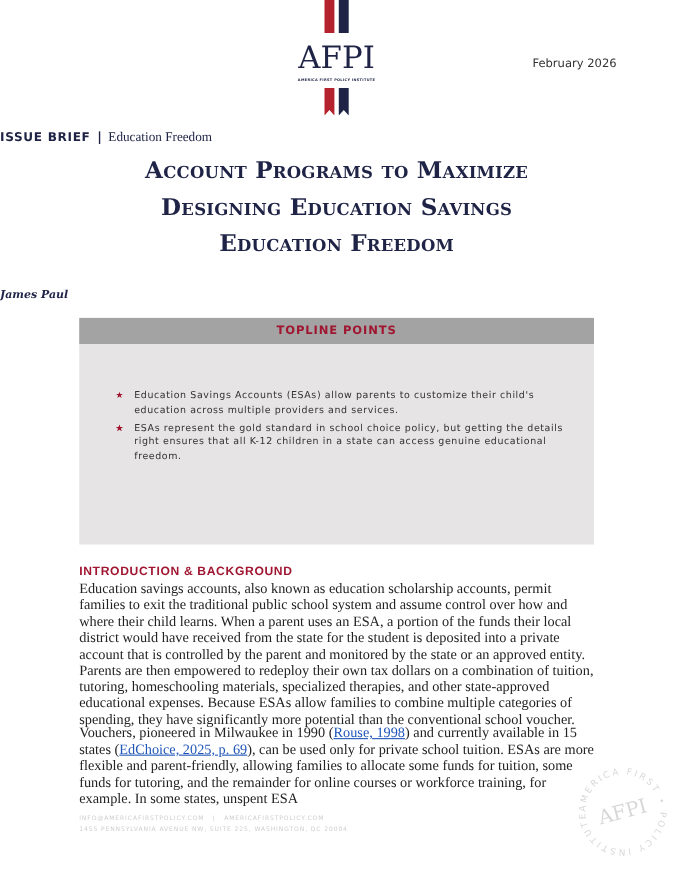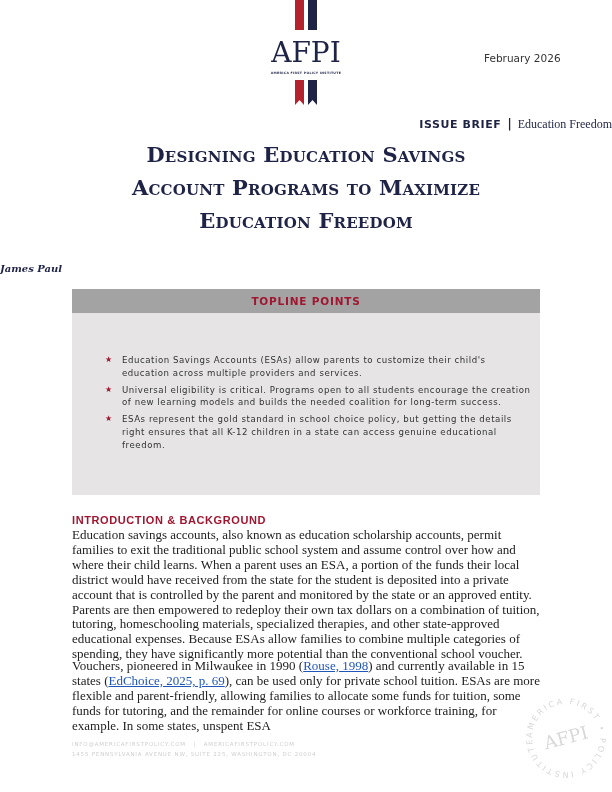--- a/index.html
+++ b/index.html
@@ -1,19 +1,19 @@
 <!DOCTYPE html>
 <html><head>
 <meta charset="utf-8">
 <style>
   html, body { margin: 0; padding: 0; background: #ffffff; }
   body { width: 612px; height: 792px; position: relative; overflow: hidden; font-family: "Liberation Serif", serif; color: #222; }
   .logo { position: absolute; left: 263px; top: 0; width: 86px; height: 105px; }
   .date { position: absolute; left: 484px; top: 37px; font-family: "DejaVu Sans", sans-serif; font-size: 10.5px; color: #333; margin-top: 15px; }
-  .issue { position: absolute; left: 0; width: 612px; top: 117px; text-align: right; font-size: 11.5px; color: #1e2245; }
+  .issue { position: absolute; left: 0; width: 612px; top: 117px; text-align: left; font-size: 11.5px; color: #1e2245; }
   .issue .kind { font-family: "DejaVu Sans", sans-serif; font-weight: bold; letter-spacing: 0.6px; font-size: 11px; }
   .issue .sep { font-family: "DejaVu Sans", sans-serif; font-weight: bold; margin: 0 6px; }
   .issue .topic { font-family: "Liberation Serif", serif; font-size: 12px; }
   .title { position: absolute; left: 40px; width: 532px; top: 138px; text-align: center; font-family: "DejaVu Serif", serif; font-weight: bold; color: #1f2447; font-size: 21px; line-height: 33px; font-variant: small-caps; letter-spacing: 0.2px; }
   .author { position: absolute; left: 0; width: 612px; top: 263px; font-family: "DejaVu Serif", serif; font-style: italic; font-weight: bold; font-size: 10px; color: #1f2447; }
   .topline-header { position: absolute; left: 72px; top: 289px; width: 468px; height: 24px; background: #a3a3a3; text-align: center; font-family: "DejaVu Sans", sans-serif; font-weight: bold; font-size: 10.5px; letter-spacing: 0.8px; color: #a01530; line-height: 24px; }
   .topline-body { position: absolute; left: 72px; top: 313px; width: 468px; height: 182px; background: #e6e4e5; }
   .points { position: absolute; left: 30px; top: 41px; width: 430px; margin: 0; padding: 0; list-style: none; }
   .points li { position: relative; padding-left: 20px; font-family: "DejaVu Sans", sans-serif; font-size: 8.6px; line-height: 12.6px; letter-spacing: 0.55px; color: #333; margin-bottom: 4.5px; }
   .points li .star { position: absolute; left: 3px; top: 0; color: #a01530; font-size: 8px; }
@@ -37,32 +37,32 @@
   <polygon points="45,80 54,80 54,105 49.5,100 45,105" fill="#1f2447"></polygon>
 </svg>
 
 <div class="date">February 2026</div>
 
 <div class="issue">
   <span class="kind">ISSUE BRIEF</span><span class="sep">|</span><span class="topic">Education Freedom</span>
 </div>
 
 <div class="title">
+  <div>Account Programs to Maximize</div>
   <div>Designing Education Savings</div>
-  <div>Account Programs to Maximize</div>
   <div>Education Freedom</div>
 </div>
 
 <div class="author">James Paul</div>
 
 <div class="topline-header">TOPLINE POINTS</div>
 <div class="topline-body">
   <ul class="points">
     <li><span class="star">★</span><span>Education Savings Accounts (ESAs) allow parents to customize their child's education across multiple providers and services.</span></li>
-    <li><span class="star">★</span><span>Universal eligibility is critical. Programs open to all students encourage the creation of new learning models and builds the needed coalition for long-term success.</span></li>
+    <li><span class="star">★</span></li>
     <li><span class="star">★</span><span>ESAs represent the gold standard in school choice policy, but getting the details right ensures that all K-12 children in a state can access genuine educational freedom.</span></li>
   </ul>
 </div>
 
 <div class="intro-h">INTRODUCTION &amp; BACKGROUND</div>
 <div class="para p1">Education savings accounts, also known as education scholarship accounts, permit families to exit the traditional public school system and assume control over how and where their child learns. When a parent uses an ESA, a portion of the funds their local district would have received from the state for the student is deposited into a private account that is controlled by the parent and monitored by the state or an approved entity. Parents are then empowered to redeploy their own tax dollars on a combination of tuition, tutoring, homeschooling materials, specialized therapies, and other state-approved educational expenses. Because ESAs allow families to combine multiple categories of spending, they have significantly more potential than the conventional school voucher.</div>
 <div class="para p2"><span>Vouchers, pioneered in Milwaukee in 1990 (</span><a href="#">Rouse, 1998</a><span>) and currently available in 15 states (</span><a href="#">EdChoice, 2025, p. 69</a><span>), can be used only for private school tuition. ESAs are more flexible and parent-friendly, allowing families to allocate some funds for tuition, some funds for tutoring, and the remainder for online courses or workforce training, for example. In some states, unspent ESA</span></div>
 
 <div class="footer">
   <div><span>INFO@AMERICAFIRSTPOLICY.COM</span>&nbsp;&nbsp;&nbsp;<span>|</span>&nbsp;&nbsp;&nbsp;<span>AMERICAFIRSTPOLICY.COM</span></div>

